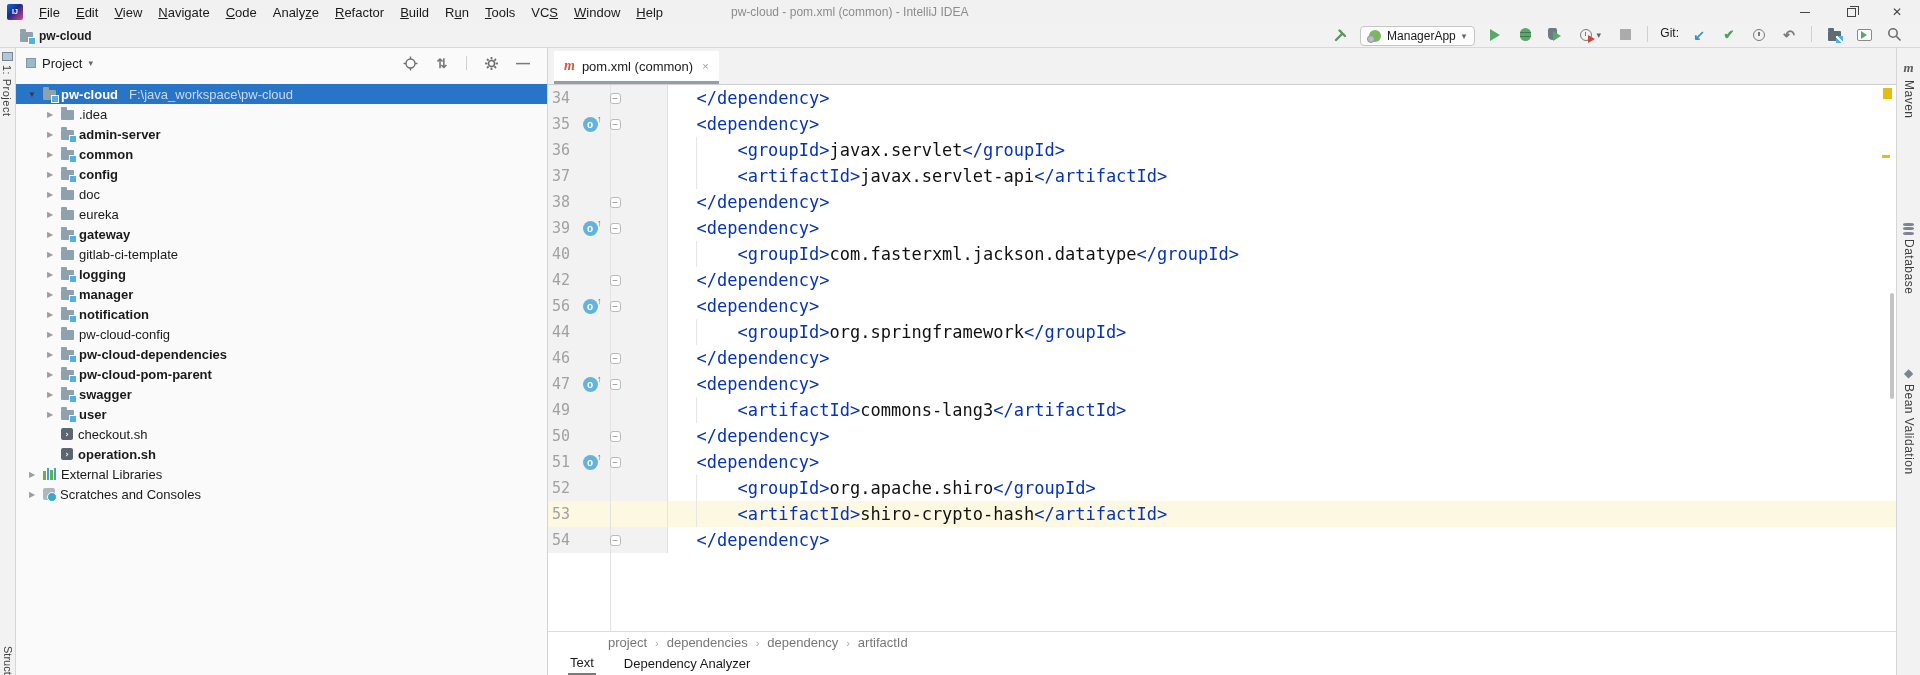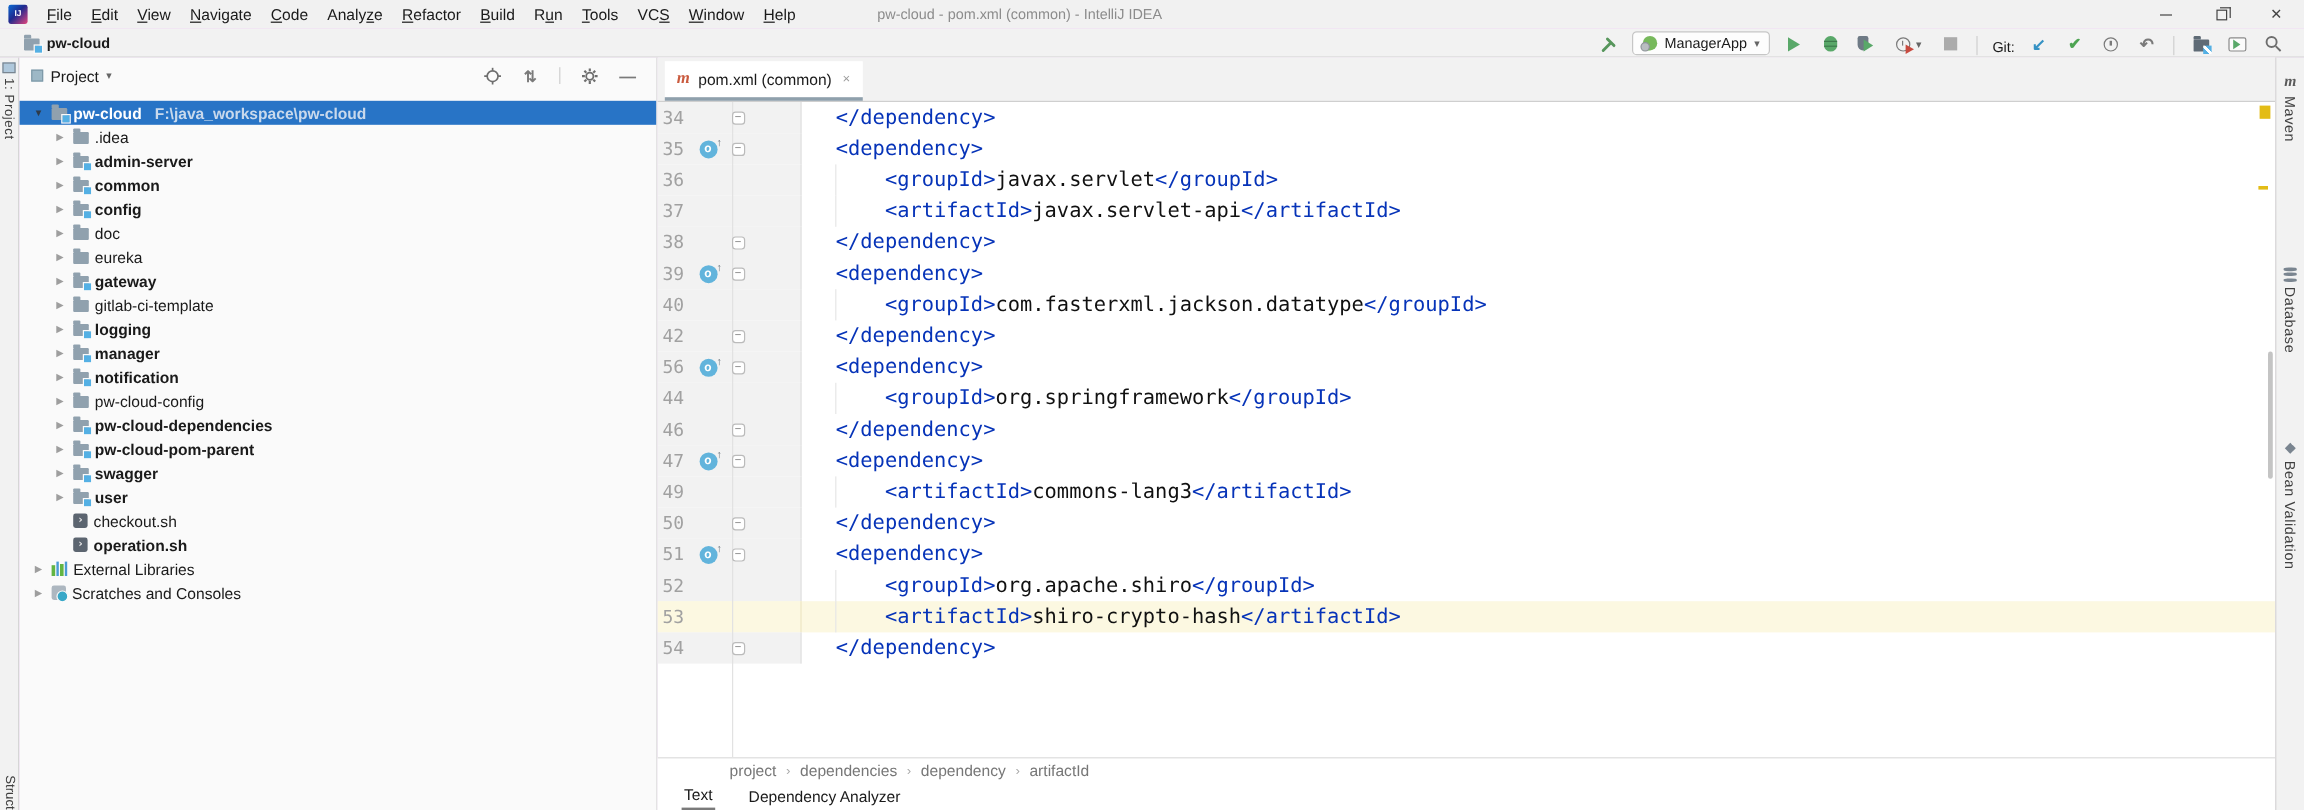--- a/index.html
+++ b/index.html
@@ -1,38 +1,38 @@
 <!DOCTYPE html>
 <html><head>
 <meta charset="utf-8">
 <style>
   * { margin:0; padding:0; box-sizing:border-box; }
   html,body { width:1920px; height:675px; overflow:hidden; }
   body { font-family:"Liberation Sans", sans-serif; background:#F2F2F2; color:#1A1A1A; }
-  #app { position:relative; width:1920px; height:675px; background:#f0abfc; }
+  #app { position:relative; width:1920px; height:675px; background:#c2410c; }
 
   
   .titlebar { height:24px; display:flex; align-items:center; background:#F1F1F1; }
   .logo { width:16px; height:16px; margin:0 8px 0 7px; border-radius:2px;
           background:linear-gradient(135deg,#0b6bd4 0%,#1f2a8f 45%,#e6447d 100%);
           color:#fff; font-size:7px; font-weight:bold; line-height:16px; text-align:center; }
   .menus { display:flex; align-items:center; }
   .menu-item { padding:0 8px; font-size:13px; color:#1A1A1A; cursor:default; }
   .menu-item u { text-decoration:underline; }
   .win-title { font-size:12px; color:#8C8C8C; margin-left:60px; white-space:nowrap; }
   .win-controls { margin-left:auto; display:flex; height:24px; }
   .win-btn { width:46px; height:24px; display:flex; align-items:center; justify-content:center; color:#444; font-size:12px; }
   .min-glyph { width:10px; height:1px; background:#444; display:inline-block; }
   .restore-glyph { width:9px; height:9px; border:1px solid #444; position:relative; display:inline-block; }
   .restore-glyph::before { content:""; position:absolute; left:2px; top:-3px; width:8px; height:8px; border:1px solid #444; border-bottom:none; border-left:none; }
 
   
   .toolbar { height:24px; display:flex; align-items:center; background:#F2F2F2; border-bottom:1px solid #D8D8D8; padding:0 6px; }
   .proj-label { display:flex; align-items:center; gap:6px; font-size:12px; font-weight:bold; margin-left:14px; }
-  .tb-right { margin-left:auto; display:flex; align-items:flex-end; gap:10px; padding-right:10px; }
+  .tb-right { margin-left:auto; display:flex; align-items:flex-start; gap:10px; padding-right:10px; }
   .tb-ico { width:20px; height:18px; display:flex; align-items:center; justify-content:center; cursor:pointer; }
   .tb-sep { width:1px; height:16px; background:#CFCFCF; margin:0 2px; }
   .run-combo { display:flex; align-items:center; gap:6px; border:1px solid #C6C6C6; background:#FDFDFD; border-radius:4px; height:20px; padding:0 8px; font-size:12px; cursor:pointer; }
   .chev { font-size:9px; color:#666; }
   .git-label { font-size:12px; color:#1A1A1A; }
   .glyph-blue { color:#3592C4; font-size:14px; font-weight:bold; }
   .glyph-green { color:#4DA452; font-size:13px; font-weight:bold; }
   .glyph-gray { color:#7A7A7A; font-size:14px; font-weight:bold; }
 
   
@@ -77,21 +77,21 @@
   .panel-header { height:30px; display:flex; align-items:center; padding:0 14px 0 10px; font-size:13px; gap:6px; flex:none; }
   .ph-icon { width:10px; height:10px; background:#9DB8C6; border:1px solid #7E99A8; }
   .ph-right { margin-left:auto; display:flex; align-items:center; gap:12px; color:#666; }
   .ph-right .tb-sep { height:14px; }
   .tree { flex:1; padding-top:6px; font-size:13px; overflow:hidden; }
   .tree-row { height:20px; display:flex; align-items:center; gap:5px; cursor:pointer; white-space:nowrap; }
   .tree-row .arrow { width:12px; font-size:8px; color:#9E9E9E; text-align:center; flex:none; }
   .tree-row.selected { background:#2874C6; color:#fff; }
   .tree-row.selected .arrow { color:#2E3B4A; }
   .t-bold { font-weight:bold; }
-  .t-path { color:#C9D9EC; margin-left:6px; font-weight:bold; }
+  .t-path { color:#C9D9EC; margin-left:6px; font-weight:normal; }
   .i-folder { width:13px; height:10px; background:#90A1AE; border-radius:1px; position:relative; margin-top:2px; flex:none; }
   .i-folder::before { content:""; position:absolute; top:-3px; left:0; width:6px; height:3px; background:inherit; border-radius:1px 1px 0 0; }
   .i-folder.mod::after { content:""; position:absolute; right:-2px; bottom:-2px; width:6px; height:6px; background:#54B0E4; outline:1px solid #FAFAFA; }
   .i-shell { width:12px; height:12px; background:#5C6570; border-radius:2px; color:#EDEDED; font:bold 9px/12px "DejaVu Sans Mono", monospace; text-align:center; flex:none; }
   .i-shell::before { content:"\203A"; }
   .i-ext { display:flex; gap:1px; align-items:flex-end; height:12px; flex:none; }
   .i-ext i { display:block; width:2.5px; }
   .i-ext i:nth-child(1){ height:9px; background:#62B543; }
   .i-ext i:nth-child(2){ height:12px; background:#4A9BD5; }
   .i-ext i:nth-child(3){ height:10px; background:#62B543; }

